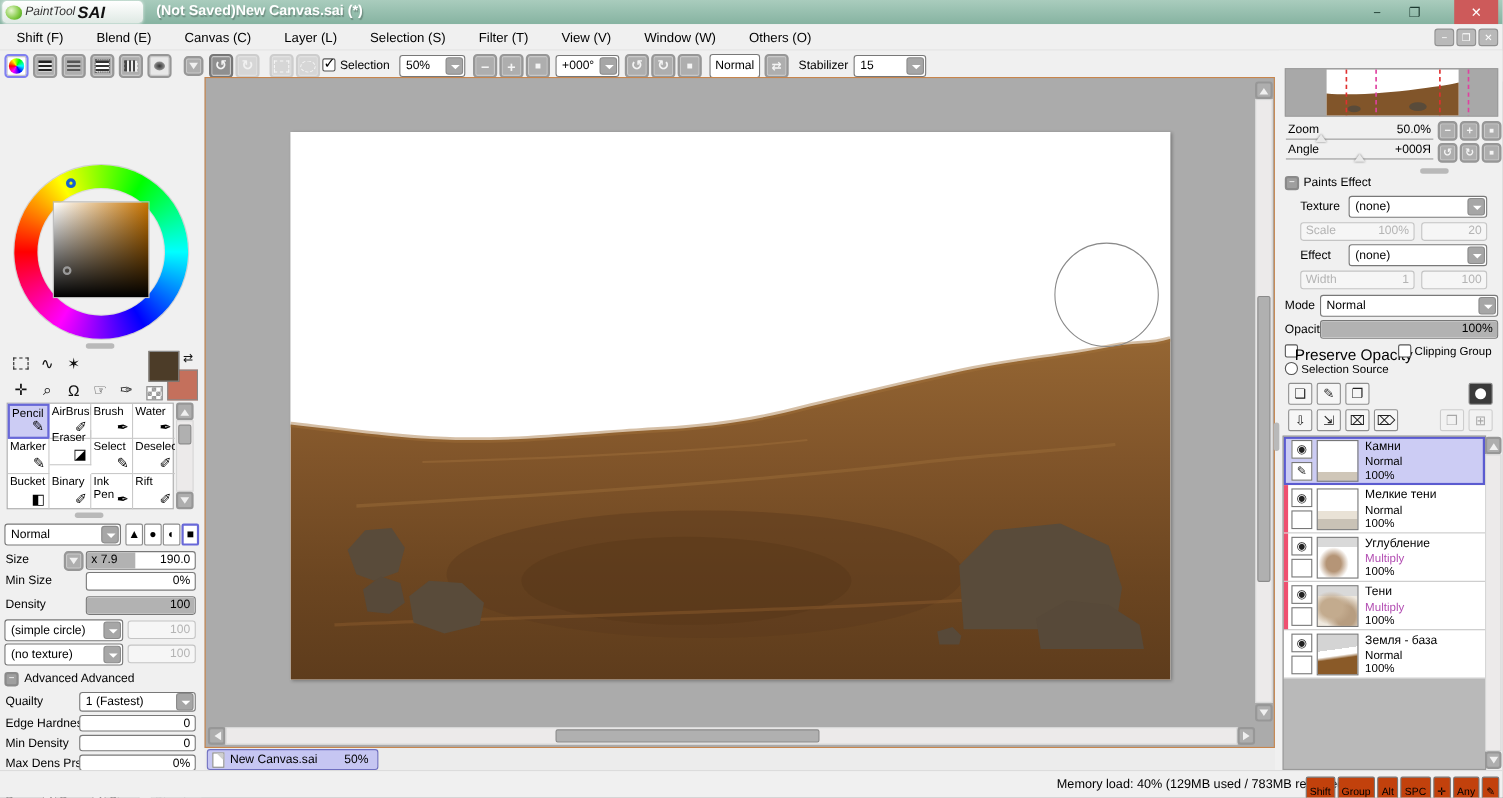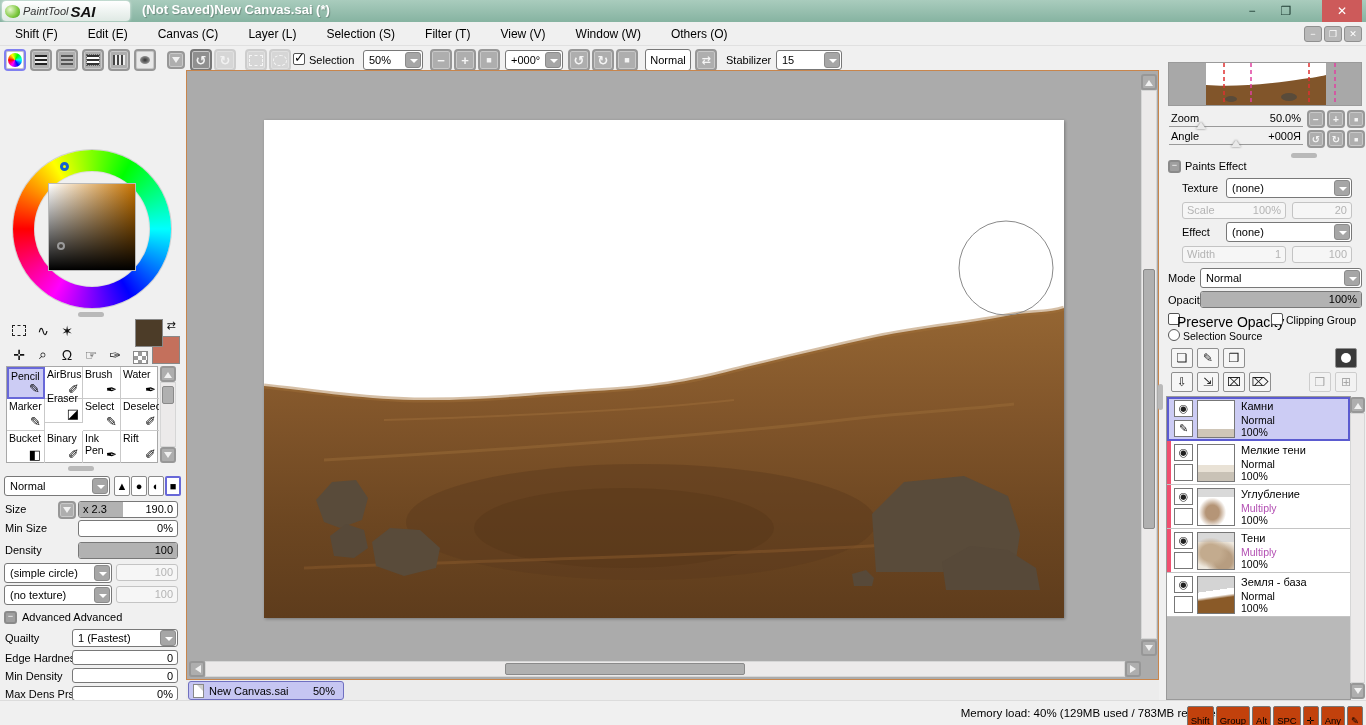--- a/index.html
+++ b/index.html
@@ -161,21 +161,21 @@
     <span class="logo-sai">SAI</span>
   </div>
   <div class="win-title">(Not Saved)New Canvas.sai (*)</div>
   <div class="winbtn" style="right:100px">−</div>
   <div class="winbtn" style="right:66px">❐</div>
   <div class="winbtn close" style="right:4px">✕</div>
 </div>
 
 <div class="menubar">
   <span class="menu-item">Shift (F)</span>
-  <span class="menu-item">Edit (E)</span>
+  <span class="menu-item">Blend (E)</span>
   <span class="menu-item">Canvas (C)</span>
   <span class="menu-item">Layer (L)</span>
   <span class="menu-item">Selection (S)</span>
   <span class="menu-item">Filter (T)</span>
   <span class="menu-item">View (V)</span>
   <span class="menu-item">Window (W)</span>
   <span class="menu-item">Others (O)</span>
   <div style="position:absolute;right:4px;top:4px;display:flex">
     <div class="mdibtn">−</div>
     <div class="mdibtn">❐</div>
@@ -304,21 +304,21 @@
   <div class="shapebtn" style="left:131px;top:402px">●</div>
   <div class="shapebtn" style="left:148px;top:402px">◐</div>
   <div class="shapebtn sel" style="left:165px;top:402px">■</div>
 
   <span class="lbl" style="left:5px;top:429px">Size</span>
   <div class="sbtn small" style="left:58px;top:427px">
       <div class="tri down"></div>
     </div>
   <div class="vbar" style="left:78px;top:427px;width:100px">
     <div class="fill" style="width:45%"></div>
-    <span class="t-l">x 2.3</span>
+    <span class="t-l">x 7.9</span>
     <span class="t-r">190.0</span>
   </div>
   <span class="lbl" style="left:5px;top:448px">Min Size</span>
   <div class="vbar" style="left:78px;top:446px;width:100px">
     <span class="t-r">0%</span>
   </div>
   <span class="lbl" style="left:5px;top:470px">Density</span>
   <div class="vbar" style="left:78px;top:468px;width:100px">
     <div class="fill" style="width:100%"></div>
     <span class="t-r">100</span>

